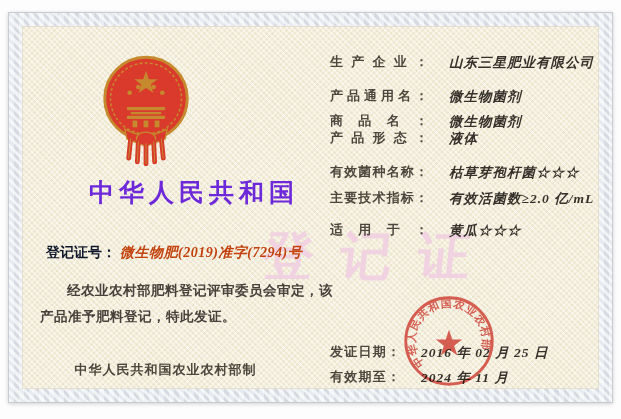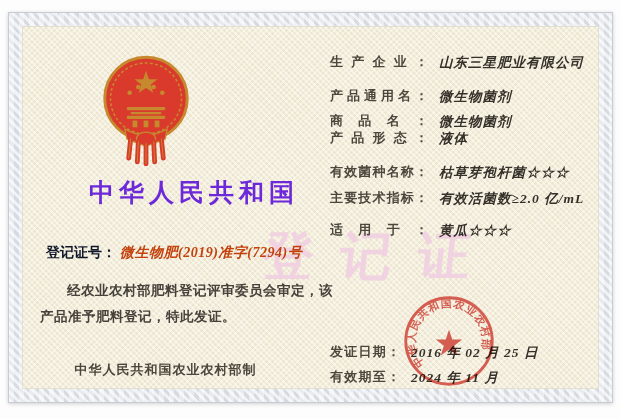--- a/index.html
+++ b/index.html
@@ -75,21 +75,21 @@
 
   
   .row{position:absolute;left:330px;white-space:nowrap;height:20px;}
   .row .lbl{
     display:inline-block;width:98px;
     font-size:13px;font-weight:700;color:#4c463c;
     text-align:justify;text-align-last:justify;
     vertical-align:top;
   }
   .row .val{
-    display:inline-block;margin-left:7px;
+    display:inline-block;margin-left:17px;
     font-size:13.5px;font-weight:700;font-style:italic;
     color:#35312a;letter-spacing:1px;
   }
   .r1{top:53px;} .r2{top:87px;} .r3{top:112px;} .r4{top:129px;}
   .r5{top:163px;} .r6{top:189px;} .r7{top:221px;}
   .d1{top:343px;z-index:3;} .d2{top:368px;z-index:3;}
   .daterow .lbl{width:70px;}
 
   
   .seal{

